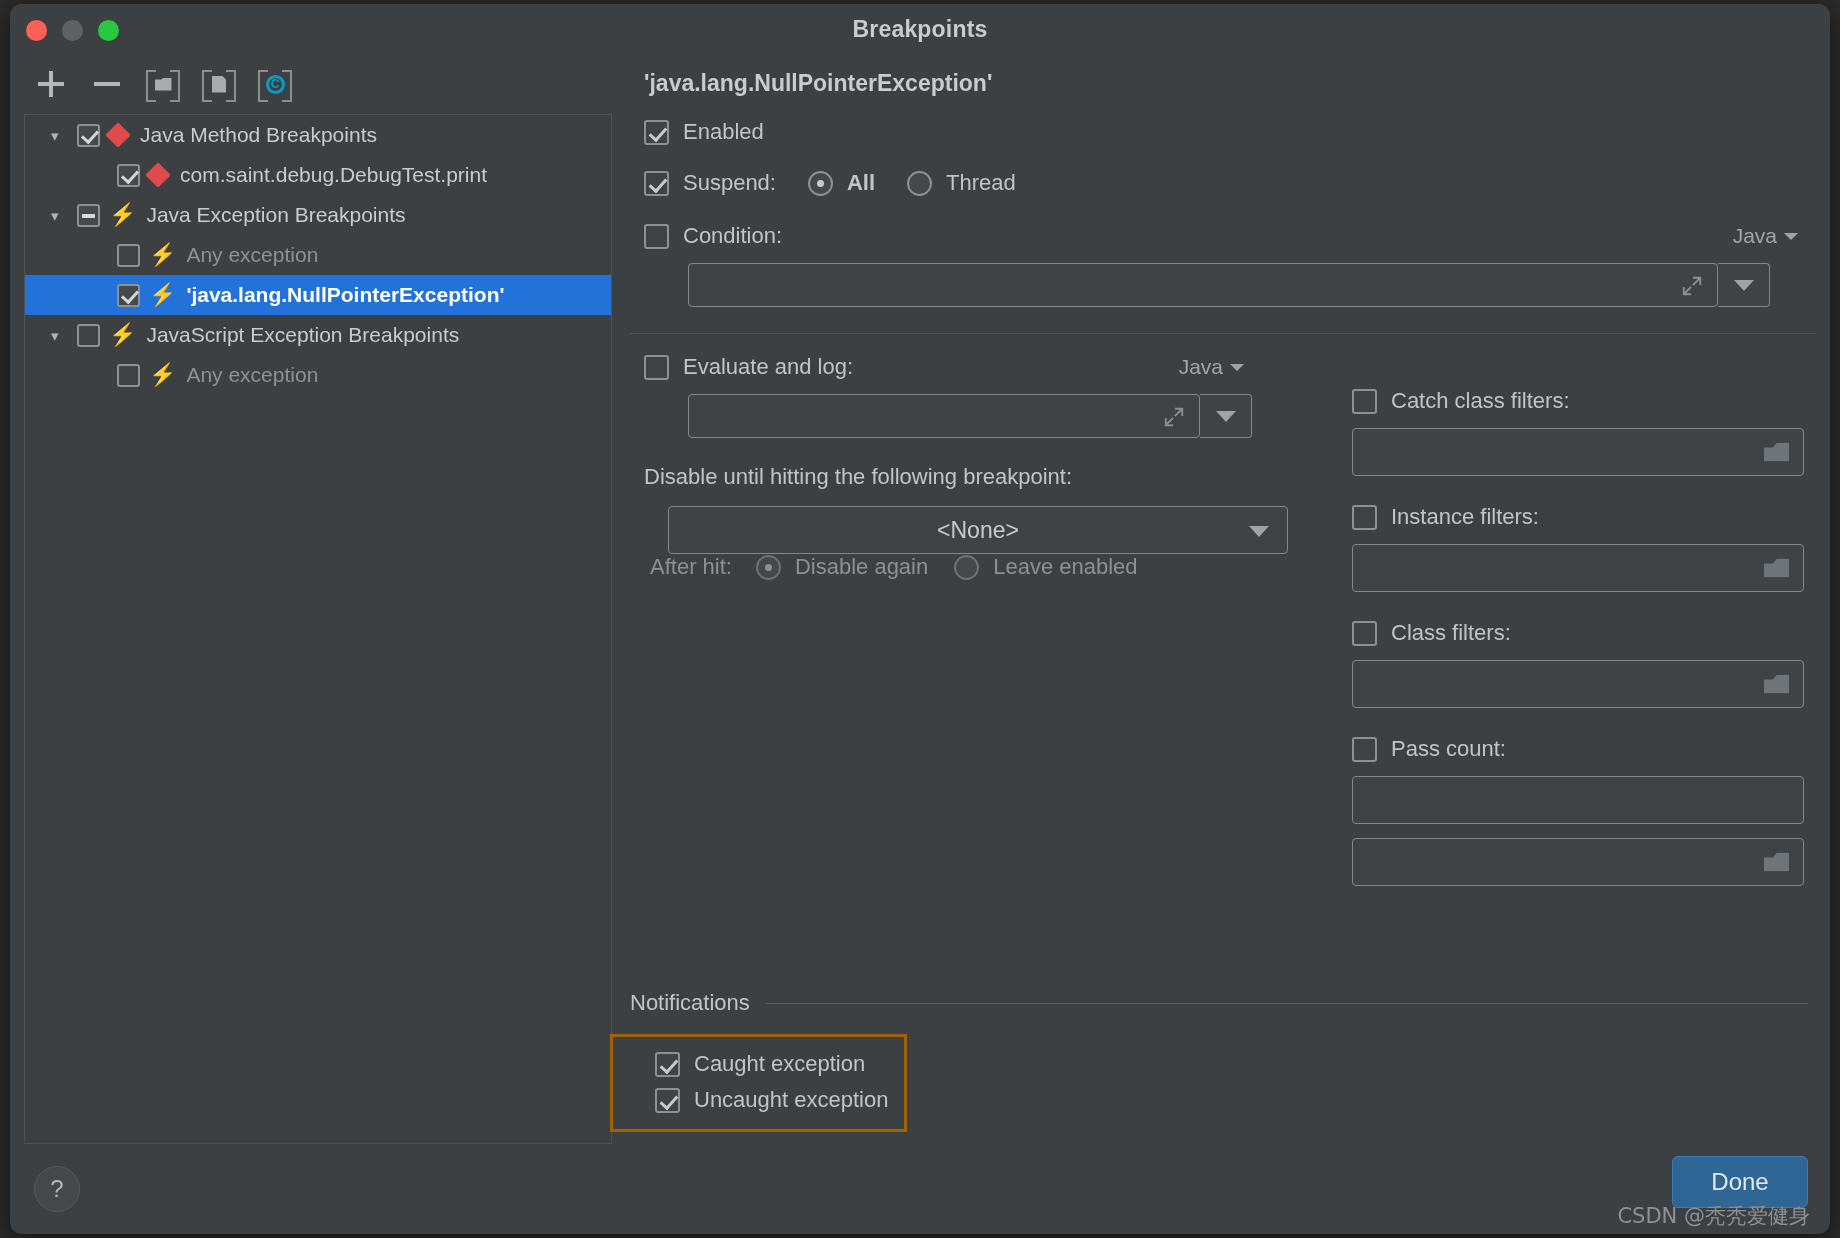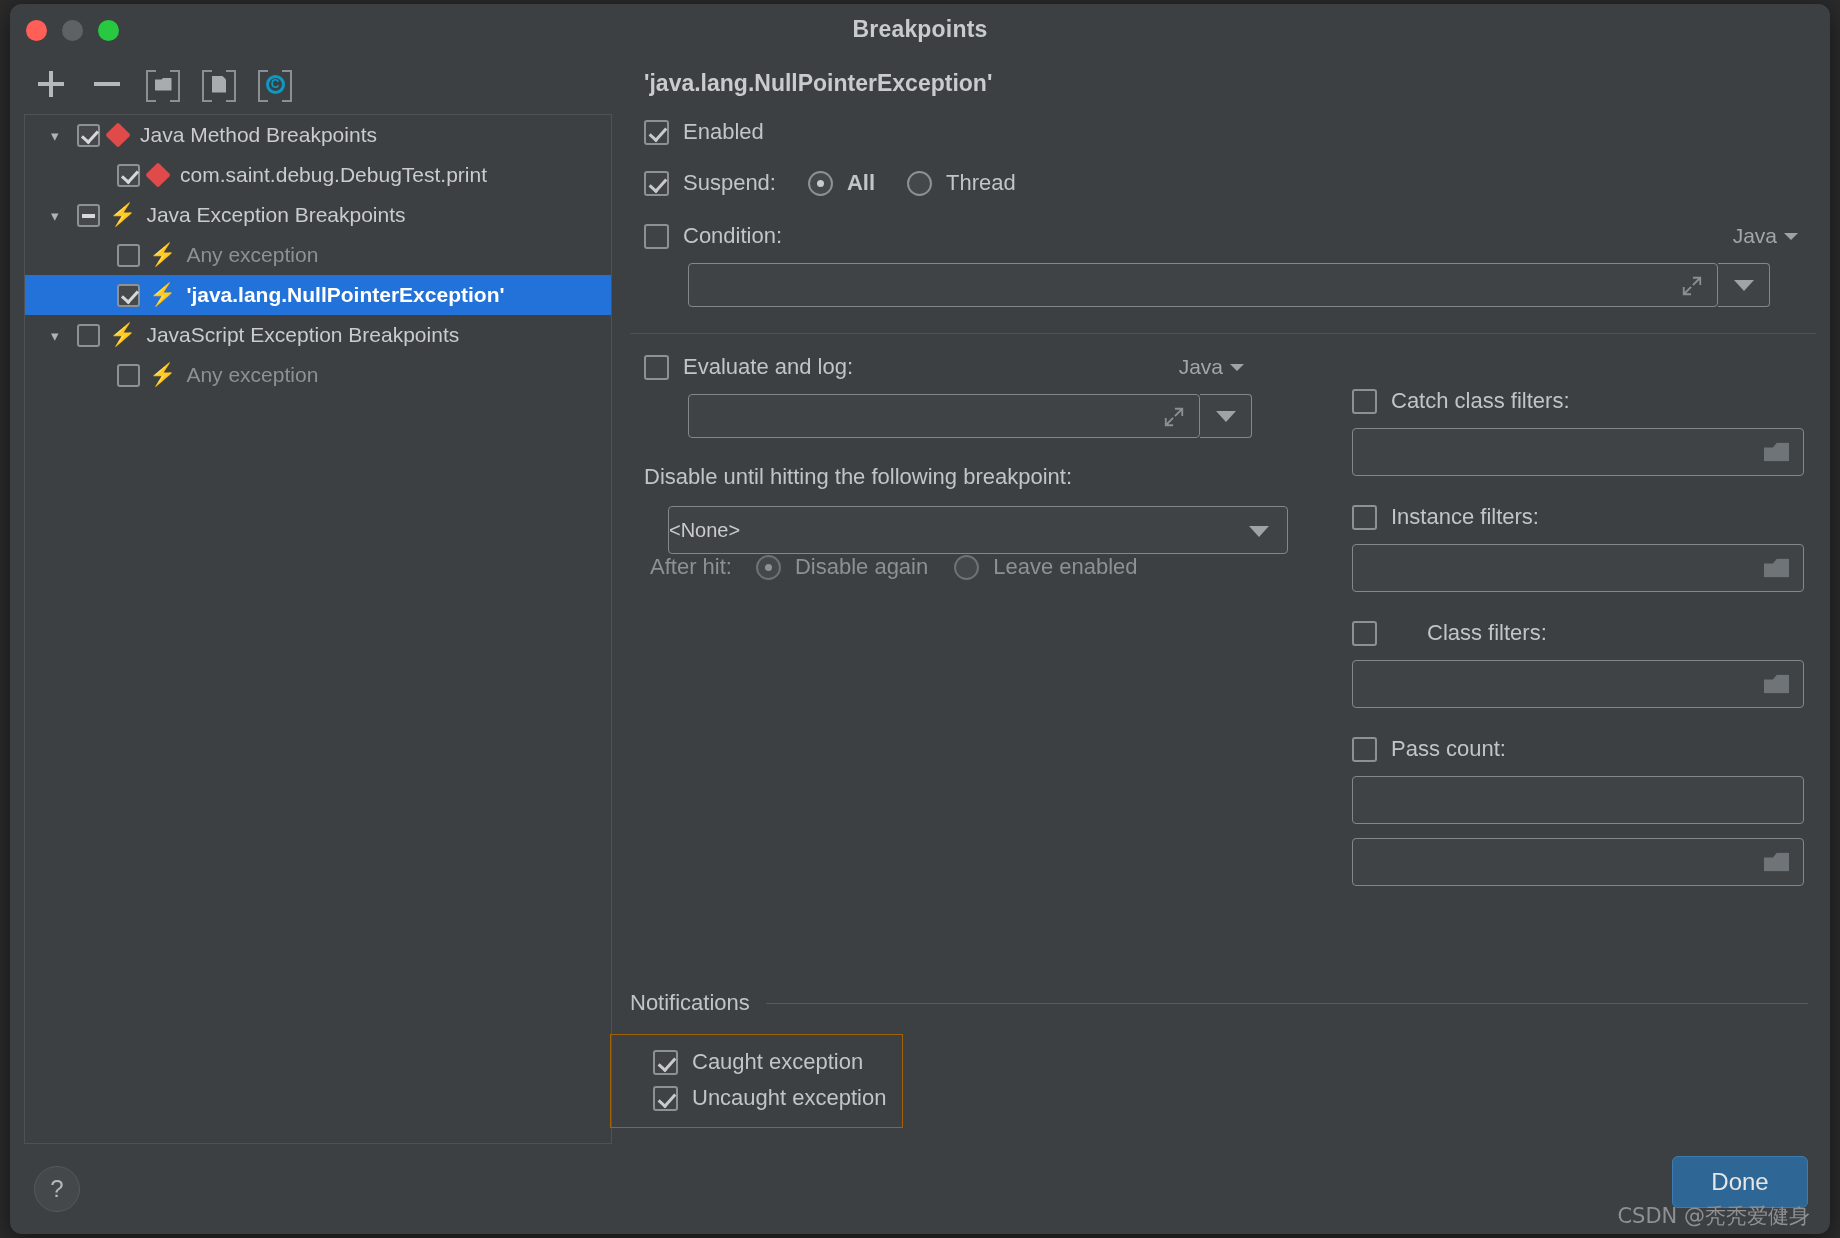--- a/index.html
+++ b/index.html
@@ -170,21 +170,21 @@
   .radio.dimmed.on::after { background: #8d9194; }
 
   .field {
     background: #3f4346;
     border: 1px solid #83878a;
     border-radius: 4px;
     height: 44px;
     position: relative;
   }
   .field.combo { display: flex; align-items: center; 
-                 font-size: 20px; color: #c9cbcd; }
+                 font-size: 23px; color: #c9cbcd; justify-content: center; }
   .expand-ic {
     position: absolute; right: 14px; top: 11px;
     width: 22px; height: 22px; color: #8b8f92;
   }
   .arrow-btn {
     width: 52px; height: 44px;
     background: #3f4346;
     border: 1px solid #83878a; border-left: none;
     border-radius: 0 4px 4px 0;
     display: flex; align-items: center; justify-content: center;
@@ -212,21 +212,21 @@
     width: 25px; height: 19px;
     background: #6f7479;
     clip-path: polygon(0 5px, 9px 5px, 13px 0, 25px 0, 25px 19px, 0 19px);
   }
 
   
   .section-head { display: flex; align-items: center; gap: 16px; }
   .section-head .rule { flex: 1; height: 1px; background: #575b5e; }
   .section-title { font-size: 22px; color: #c2c5c7; }
 
-  .redbox { border: 1px solid #a16207; padding: 14px 16px 16px 42px; display: inline-block; }
+  .redbox { border: 3px solid #a16207; padding: 14px 16px 16px 42px; display: inline-block; }
 
   
   .footer { position: absolute; left: 0; right: 0; bottom: 0; height: 92px; }
   .help-btn {
     position: absolute; left: 24px; bottom: 22px;
     width: 46px; height: 46px; border-radius: 50%;
     border: 1px solid #55595c; background: #44484b;
     color: #b6b9bb; font-size: 24px;
     display: flex; align-items: center; justify-content: center;
   }
@@ -424,21 +424,21 @@
       </div>
 
       <div class="row" style="margin-top:28px;">
         <span class="chk"></span>
         <span class="lbl">Instance filters:</span>
       </div>
       <div class="field" style="margin-top:14px; height:48px;">
         <span class="folder-btn"></span>
       </div>
 
-      <div class="row" style="margin-top:28px;gap:36px;">
+      <div class="row" style="margin-top:28px;">
         <span class="chk"></span>
         <span class="lbl">Class filters:</span>
       </div>
       <div class="field" style="margin-top:14px; height:48px;">
         <span class="folder-btn"></span>
       </div>
 
       <div class="row" style="margin-top:28px;">
         <span class="chk"></span>
         <span class="lbl">Pass count:</span>

